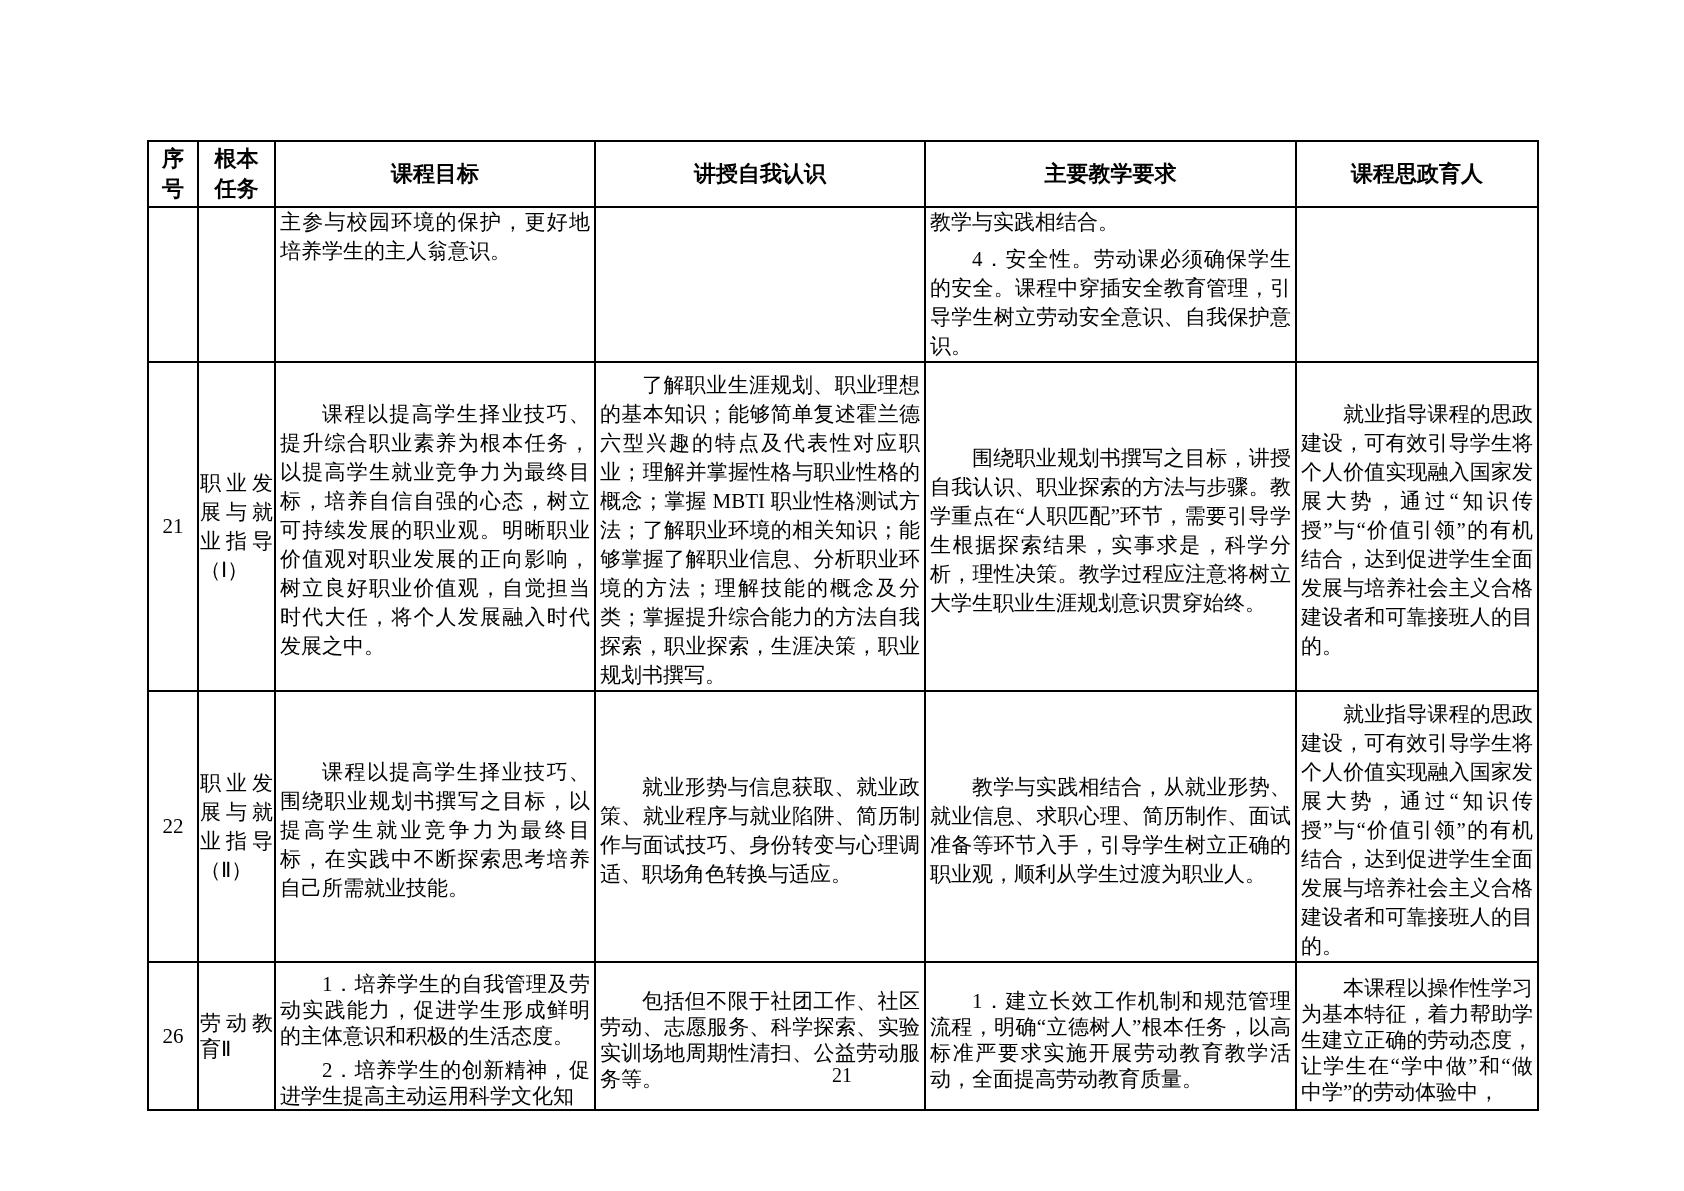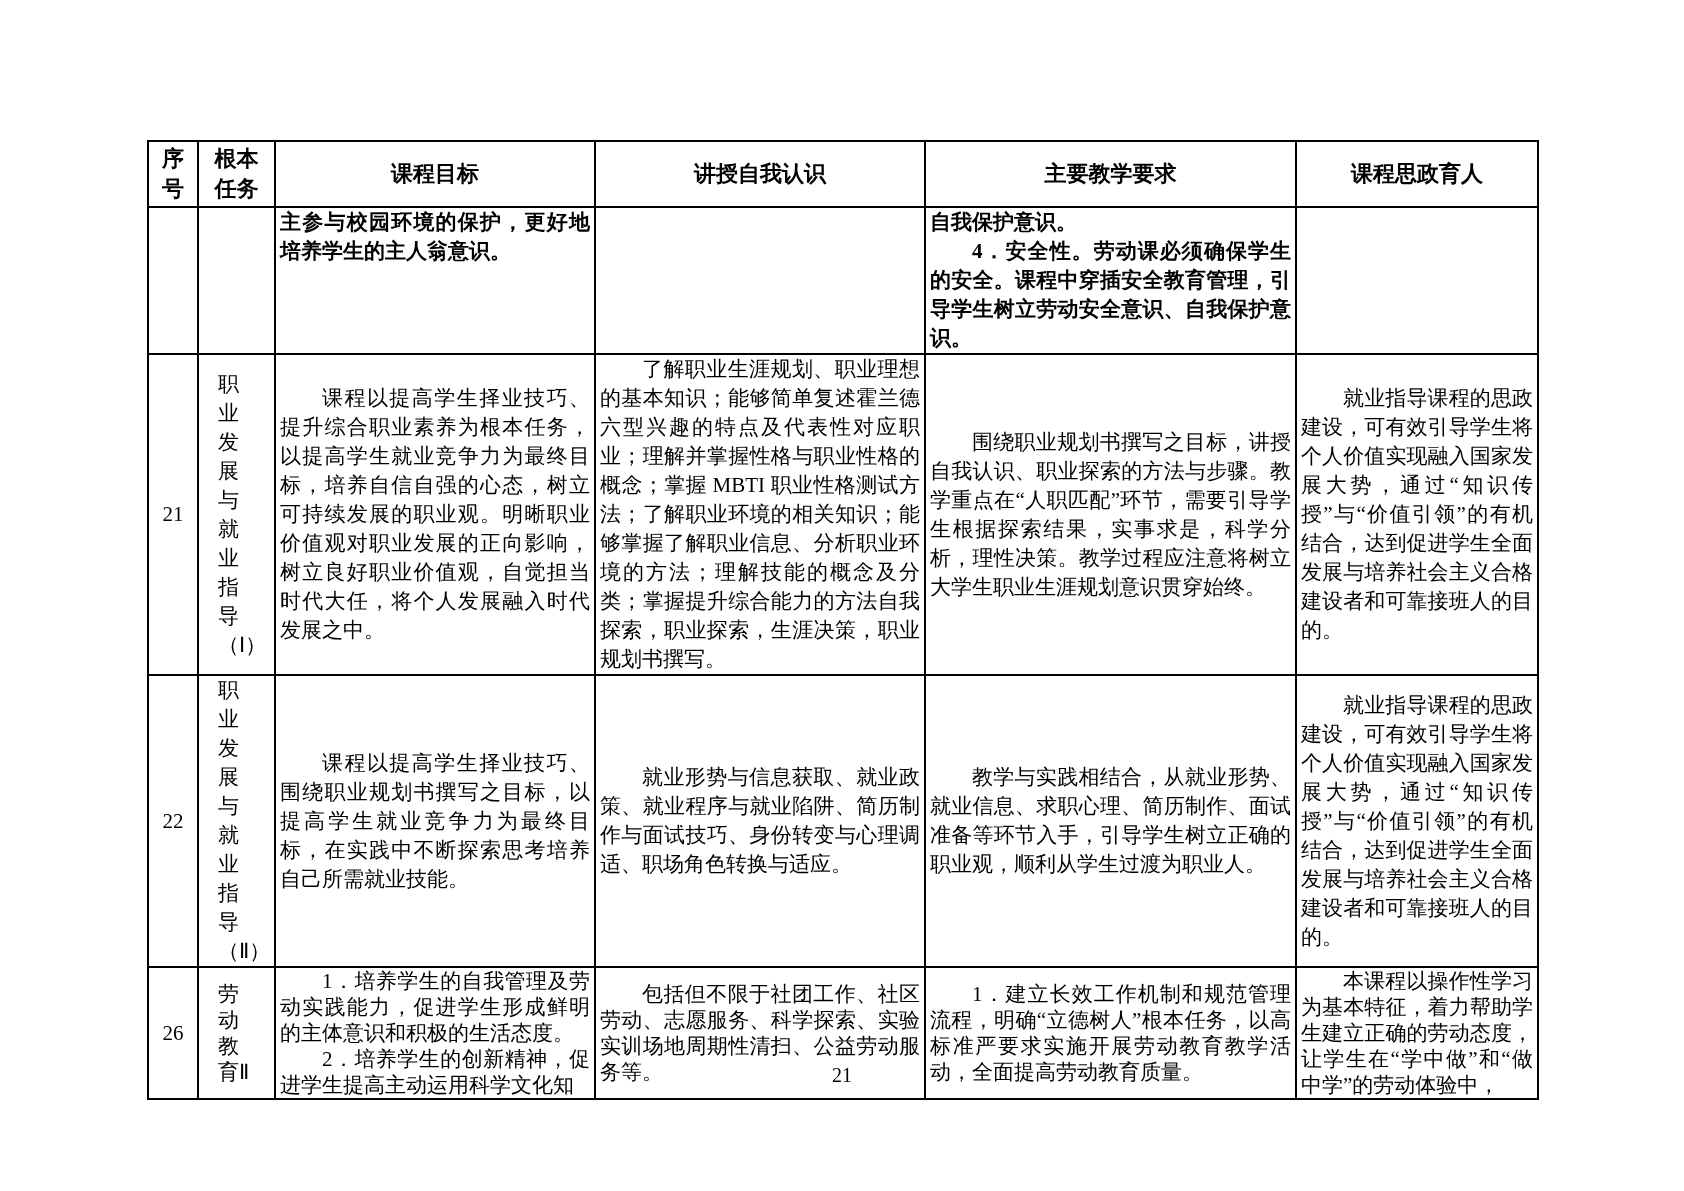--- a/index.html
+++ b/index.html
@@ -45,31 +45,31 @@
   td {
     font-size: 21px;
     line-height: 29px;
   }
   tr.h-hdr { height: 66px; }
   tr.h-r0  { height: 145px; }
   tr.h-r21 { height: 291px; }
   tr.h-r22 { height: 255px; }
   tr.h-r23 { height: 130px; }
 
-  tr.h-r0 td { vertical-align: top; font-weight: bold; }
+  tr.h-r0 td { vertical-align: top; }
   tr.tight td { line-height: 26px; }
 
   .para { margin: 0; text-align: justify; text-justify: inter-ideograph; }
-  .indent { text-indent: 2em; }
+  .indent { text-indent: 2em; margin-top: 8px; }
 
   .seq-cell { text-align: center; }
   .name-cell {
     text-align: justify;
     text-justify: inter-character;
-    padding: 0 19px;
+    padding: 0 1px;
   }
 
   .page-number {
     position: absolute;
     left: 0; right: 0;
     top: 1064px;
     text-align: center;
     font-size: 20px;
     font-family: "Liberation Serif", serif;
   }
@@ -98,21 +98,21 @@
   </tr>
 
   <tr class="h-r0">
     <td class="seq-cell"></td>
     <td class="name-cell"></td>
     <td>
       <p class="para">主参与校园环境的保护，更好地培养学生的主人翁意识。</p>
     </td>
     <td></td>
     <td>
-      <p class="para">自我保护意识。</p>
+      <p class="para">教学与实践相结合。</p>
       <p class="para indent">4．安全性。劳动课必须确保学生的安全。课程中穿插安全教育管理，引导学生树立劳动安全意识、自我保护意识。</p>
     </td>
     <td></td>
   </tr>
 
   <tr class="h-r21">
     <td class="seq-cell">21</td>
     <td class="name-cell">职业发展与就业指导（Ⅰ）</td>
     <td>
       <p class="para indent">课程以提高学生择业技巧、提升综合职业素养为根本任务，以提高学生就业竞争力为最终目标，培养自信自强的心态，树立可持续发展的职业观。明晰职业价值观对职业发展的正向影响，树立良好职业价值观，自觉担当时代大任，将个人发展融入时代发展之中。</p>

